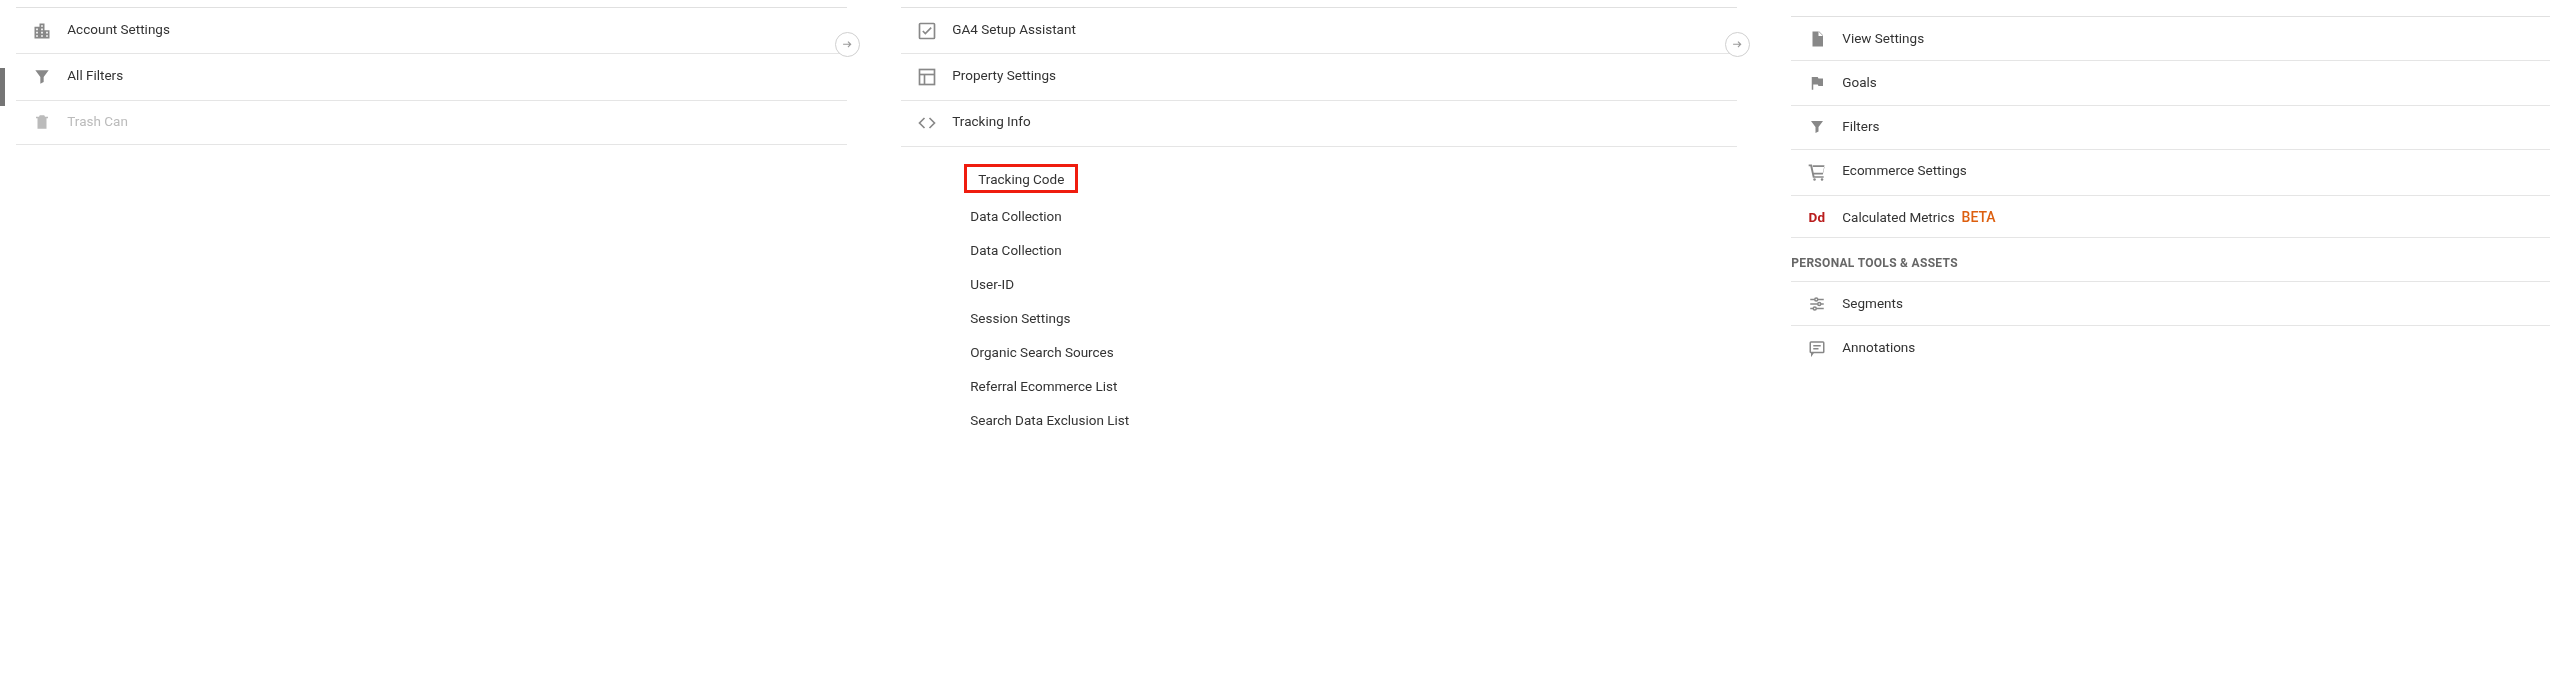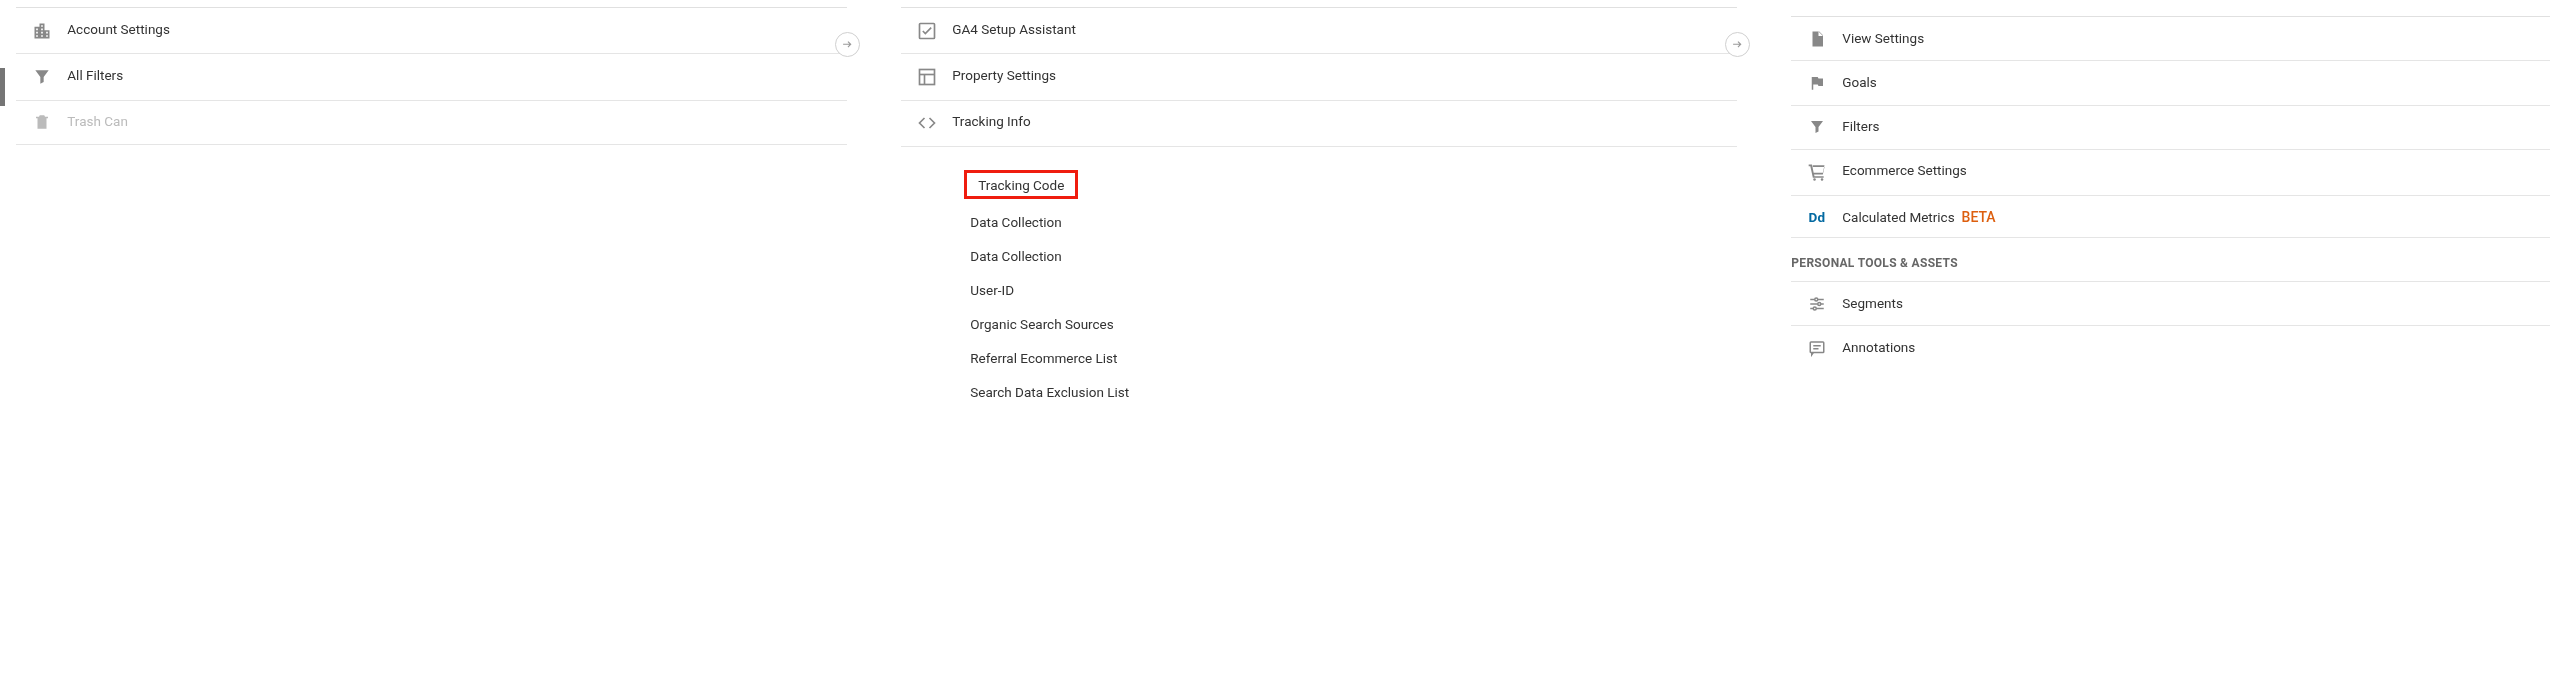--- a/index.html
+++ b/index.html
@@ -64,21 +64,21 @@
     padding: 9px 0 9px 69px;
     font-size: 13.5px;
     color: #333;
     cursor: pointer;
   }
   .subitem.highlighted {
     display: inline-block;
     border: 3.6px solid #ef1c0e;
     padding: 3.6px 11px;
     margin-left: 63px;
-    margin-top: 18px;
+    margin-top: 12px;
     margin-bottom: 5.4px;
   }
 
   .section-header {
     font-size: 12px;
     font-weight: 700;
     letter-spacing: 0.3px;
     color: #666;
     padding: 18px 0 11px 0;
     border-bottom: 0.9px solid #e5e5e5;
@@ -185,20 +185,21 @@
           </svg>
       </span>
       <span class="label">Tracking Info</span>
     </div>
 
     <div style="padding-top:5.4px;">
       <div class="subitem highlighted">Tracking Code</div>
       <div class="subitem">Data Collection</div>
       <div class="subitem">Data Collection</div>
       <div class="subitem">User-ID</div>
+      <div class="subitem">Session Settings</div>
       <div class="subitem">Organic Search Sources</div>
       <div class="subitem">Referral Ecommerce List</div>
       <div class="subitem">Search Data Exclusion List</div>
     </div>
 
     <div class="bubble" style="right:-12.6px">
       <svg viewBox="0 0 24 24" fill="#999">
           <path d="M4 11h12l-3.5-3.5L14 6l6 6-6 6-1.5-1.5L16 13H4v-2z"></path>
         </svg>
     </div>
@@ -239,21 +240,21 @@
         <svg viewBox="0 0 24 24" width="20" height="20" fill="currentColor">
             <path d="M7 4h14l-2 9H8L6 3H2v2h2l3 14h13v-2H9l-.5-2H19l2-9H7z"></path>
             <circle cx="9" cy="21" r="1.5"></circle>
             <circle cx="18" cy="21" r="1.5"></circle>
           </svg>
       </span>
       <span class="label">Ecommerce Settings</span>
     </div>
 
     <div class="item">
-      <span class="icon" style="font-weight:700;font-size:13.5px;color:#0369a1;">Dd</span>
+      <span class="icon" style="font-weight:700;font-size:13.5px;color:#b91c1c;">Dd</span>
       <span class="label">
         <span>Calculated Metrics</span>
         <span class="beta">BETA</span>
       </span>
     </div>
 
     <div class="section-header">PERSONAL TOOLS &amp; ASSETS</div>
 
     <div class="item">
       <span class="icon">

